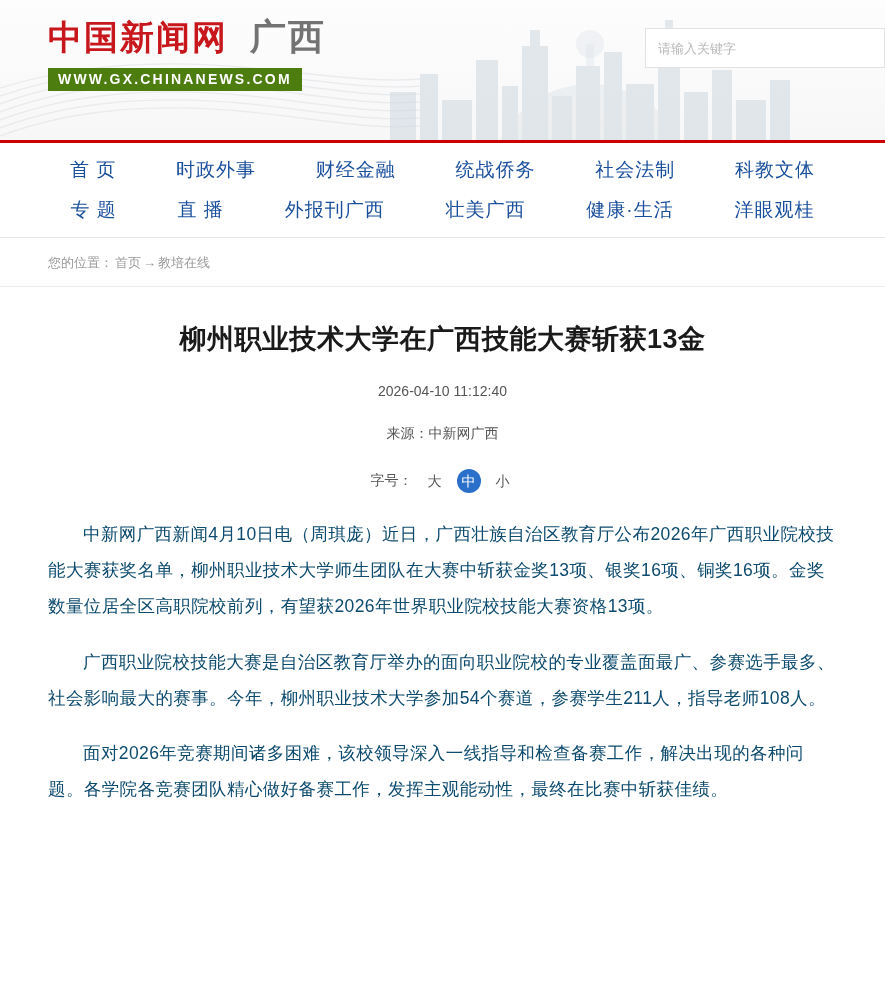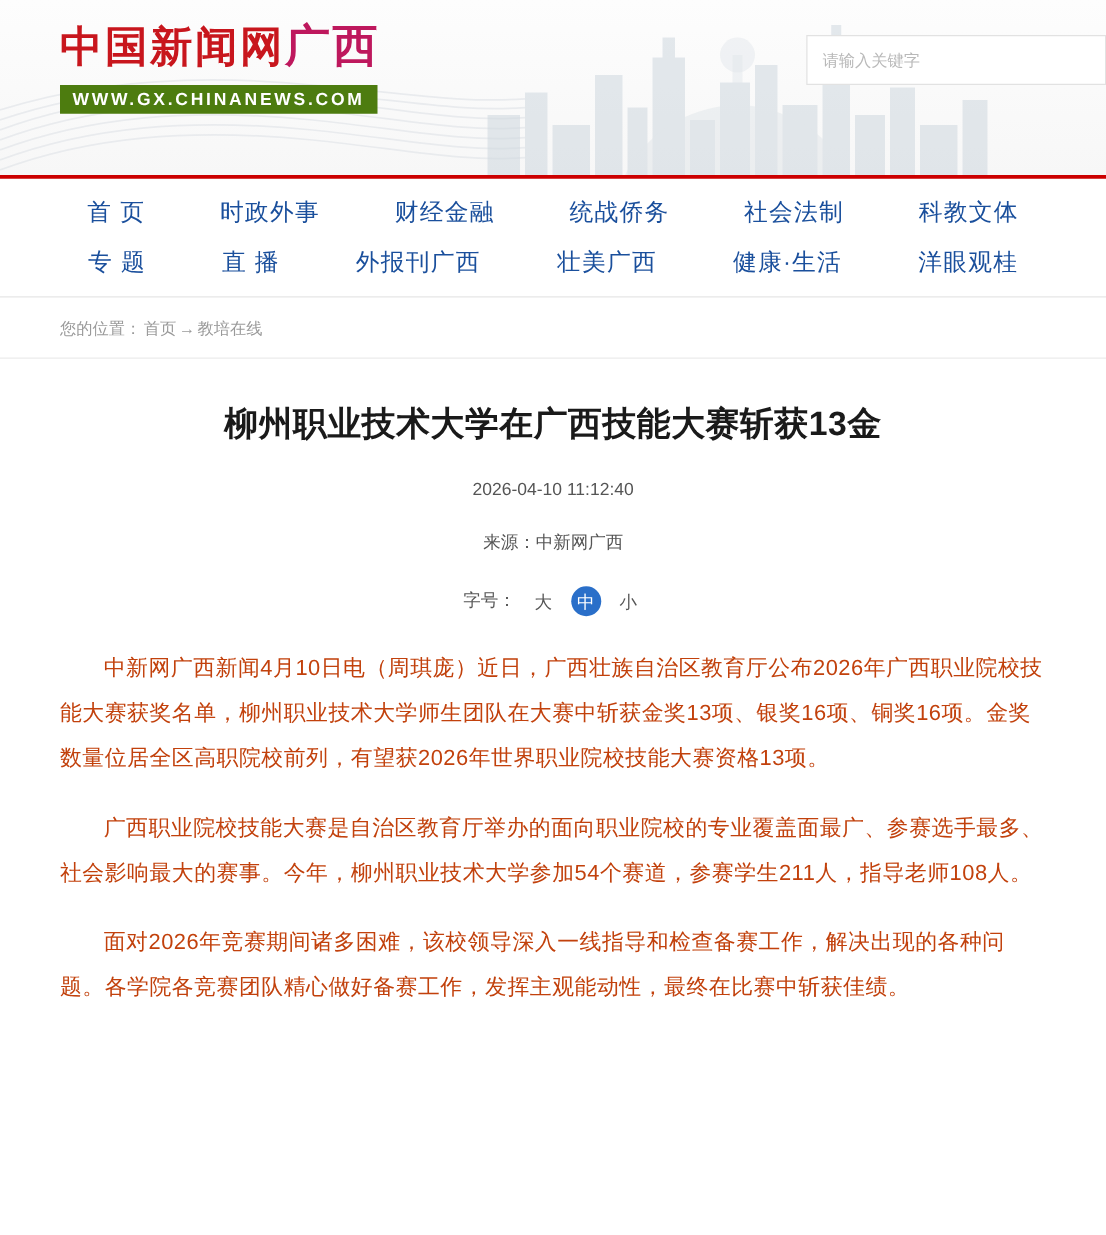--- a/index.html
+++ b/index.html
@@ -55,23 +55,23 @@
   .logo-cn {
     font-family: "Liberation Serif", serif;
     font-weight: bold;
     font-size: 34px;
     color: #c8161d;
     letter-spacing: 2px;
     white-space: nowrap;
     line-height: 1.1;
   }
   .logo-cn .region {
-    margin-left: 0;
+    margin-left: 22px;
     font-size: 36px;
-    color: #be185d;
+    color: #737373;
   }
   .logo-url {
     margin-top: 10px;
     display: inline-block;
     background: #4d7c0f;
     color: #fff;
     font-family: "Liberation Sans", sans-serif;
     font-size: 14px;
     letter-spacing: 2.2px;
     padding: 3px 10px 4px 10px;
@@ -213,21 +213,21 @@
     margin-bottom: 30px;
   }
   .summary .tag {
     color: #c8161d;
     font-weight: bold;
   }
 
   .body-p {
     font-size: 17.5px;
     line-height: 2.05;
-    color: #c2410c;
+    color: #0c4a6e;
     text-indent: 2em;
     margin: 0 0 20px 0;
     letter-spacing: 0.4px;
     font-family: "Liberation Sans", sans-serif;
   }
 </style>
 </head>
 <body>
 
 <div class="banner">

